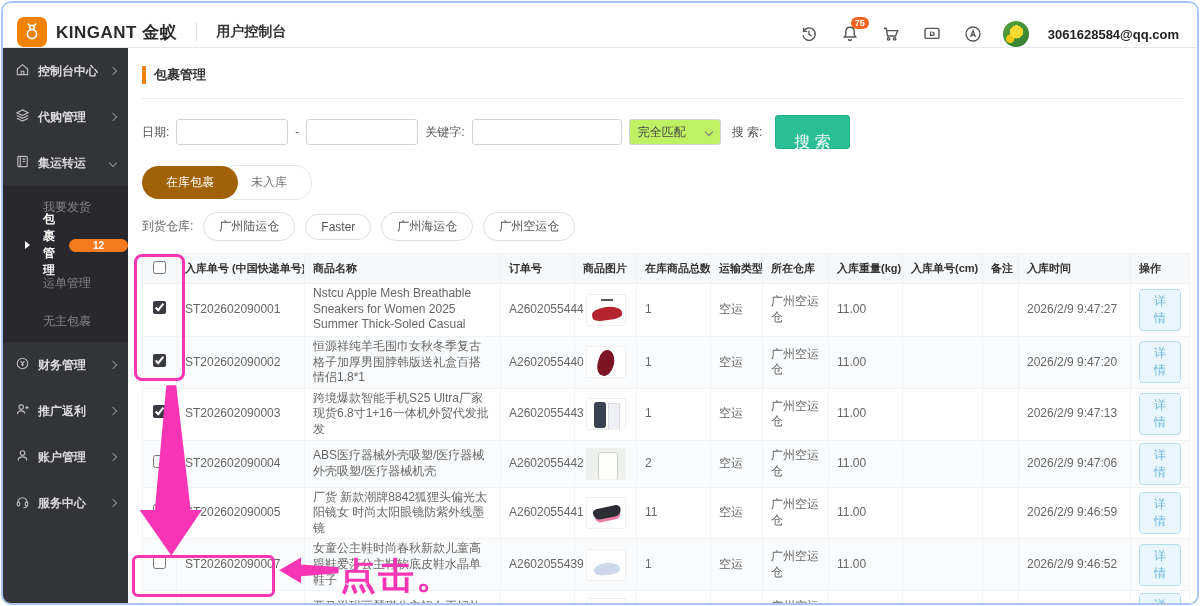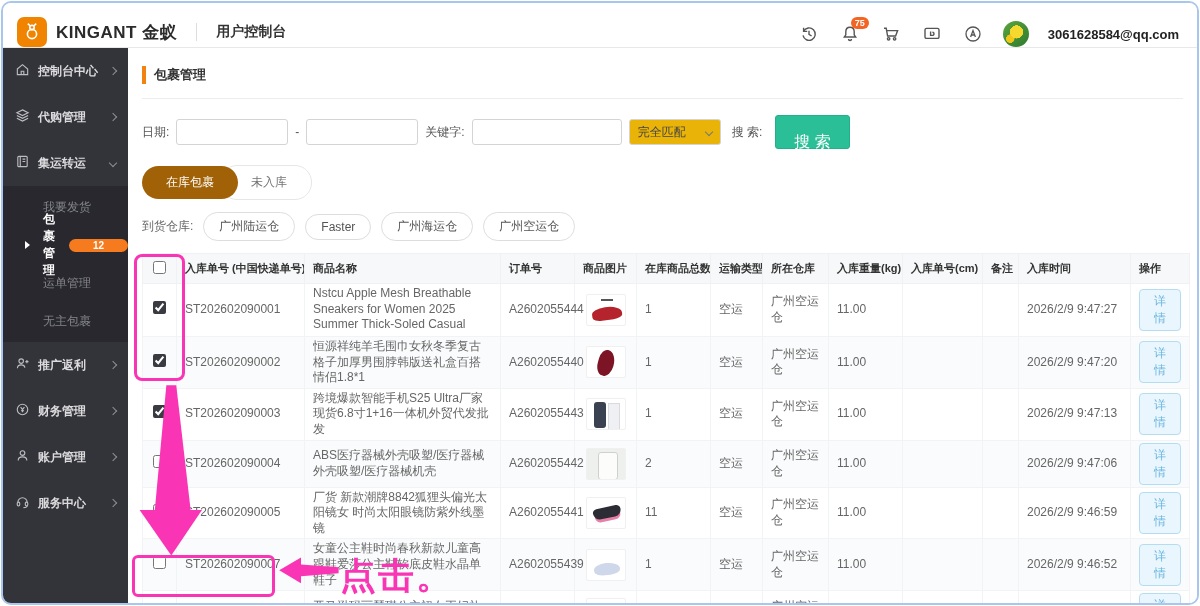--- a/index.html
+++ b/index.html
@@ -44,21 +44,21 @@
 
   
   .main { position:absolute; left:125px; top:45px; right:0; bottom:0; background:#fff; padding:12px 14px; overflow:hidden; }
   .page-title { font-size:13px; font-weight:bold; color:#333; border-left:4px solid #f08312; padding-left:8px; margin-top:6px; }
   .hr { border-bottom:1px solid #ececec; margin-top:14px; }
 
   .filters { margin-top:16px; display:flex; align-items:center; gap:7px; font-size:12px; color:#555; }
   .inp { height:26px; border:1px solid #d4d4d4; border-radius:3px; width:112px; font-size:12px; padding:0 6px; color:#333; }
   .inp.kw { width:150px; }
   .sel { height:26px; border:1px solid #d4d4d4; border-radius:3px; display:flex; align-items:center;
-    padding:0 8px; gap:8px; color:#444; background:#eab308; cursor:pointer; white-space:nowrap; overflow:hidden; }
+    padding:0 8px; gap:8px; color:#444; background:#bef264; cursor:pointer; white-space:nowrap; overflow:hidden; }
   .sel .chev { border-color:#777; flex:none; }
   .btn-search { height:28px; padding:16px 18px; background:#2abf96; border:1px solid #23af89; color:#fff;
     border-radius:3px; font-size:16px; cursor:pointer; margin-left:6px; }
 
   .tabs { margin-top:16px; display:flex; align-items:center; }
   .tab { border-radius:17px; padding:8px 24px; font-size:12px; cursor:pointer; }
   .tab.active { background:#a16207; color:#fff; position:relative; z-index:2; }
   .tab.inactive { background:#fff; border:1px solid #e6e6e6; color:#737373; margin-left:-18px; padding-left:30px; z-index:1; }
 
   .wh-row { margin-top:12px; display:flex; align-items:center; gap:10px; font-size:12px; color:#666; }
@@ -201,36 +201,36 @@
       <div class="sub-item">
         <span>运单管理</span>
       </div>
       <div class="sub-item">
         <span>无主包裹</span>
       </div>
     </div>
     <div class="side-item">
       <span>
         <svg width="15" height="15" viewBox="0 0 16 16" fill="none" stroke="#bcbcc2" stroke-width="1.2">
+            <circle cx="8" cy="8" r="5.6"></circle>
+            <path d="M6 5.4 L8 8 L10 5.4 M8 8 V11 M6.6 9.2 H9.4"></path>
+          </svg>
+      </span>
+      <span>财务管理</span>
+      <span class="chev right"></span>
+    </div>
+    <div class="side-item">
+      <span>
+        <svg width="15" height="15" viewBox="0 0 16 16" fill="none" stroke="#bcbcc2" stroke-width="1.2">
             <circle cx="6.6" cy="5.4" r="2.4"></circle>
             <path d="M2.6 13 C2.6 10.6 4.6 9.4 6.6 9.4 C8.4 9.4 10.2 10.4 10.6 12.4"></path>
             <path d="M11 6 H14.4 M12.7 4.3 V7.7"></path>
           </svg>
       </span>
       <span>推广返利</span>
-      <span class="chev right"></span>
-    </div>
-    <div class="side-item">
-      <span>
-        <svg width="15" height="15" viewBox="0 0 16 16" fill="none" stroke="#bcbcc2" stroke-width="1.2">
-            <circle cx="8" cy="8" r="5.6"></circle>
-            <path d="M6 5.4 L8 8 L10 5.4 M8 8 V11 M6.6 9.2 H9.4"></path>
-          </svg>
-      </span>
-      <span>财务管理</span>
       <span class="chev right"></span>
     </div>
     <div class="side-item">
       <span>
         <svg width="15" height="15" viewBox="0 0 16 16" fill="none" stroke="#bcbcc2" stroke-width="1.2">
             <circle cx="8" cy="5.4" r="2.5"></circle>
             <path d="M3.4 13.2 C3.4 10.6 5.6 9.4 8 9.4 C10.4 9.4 12.6 10.6 12.6 13.2"></path>
           </svg>
       </span>
       <span>账户管理</span>

